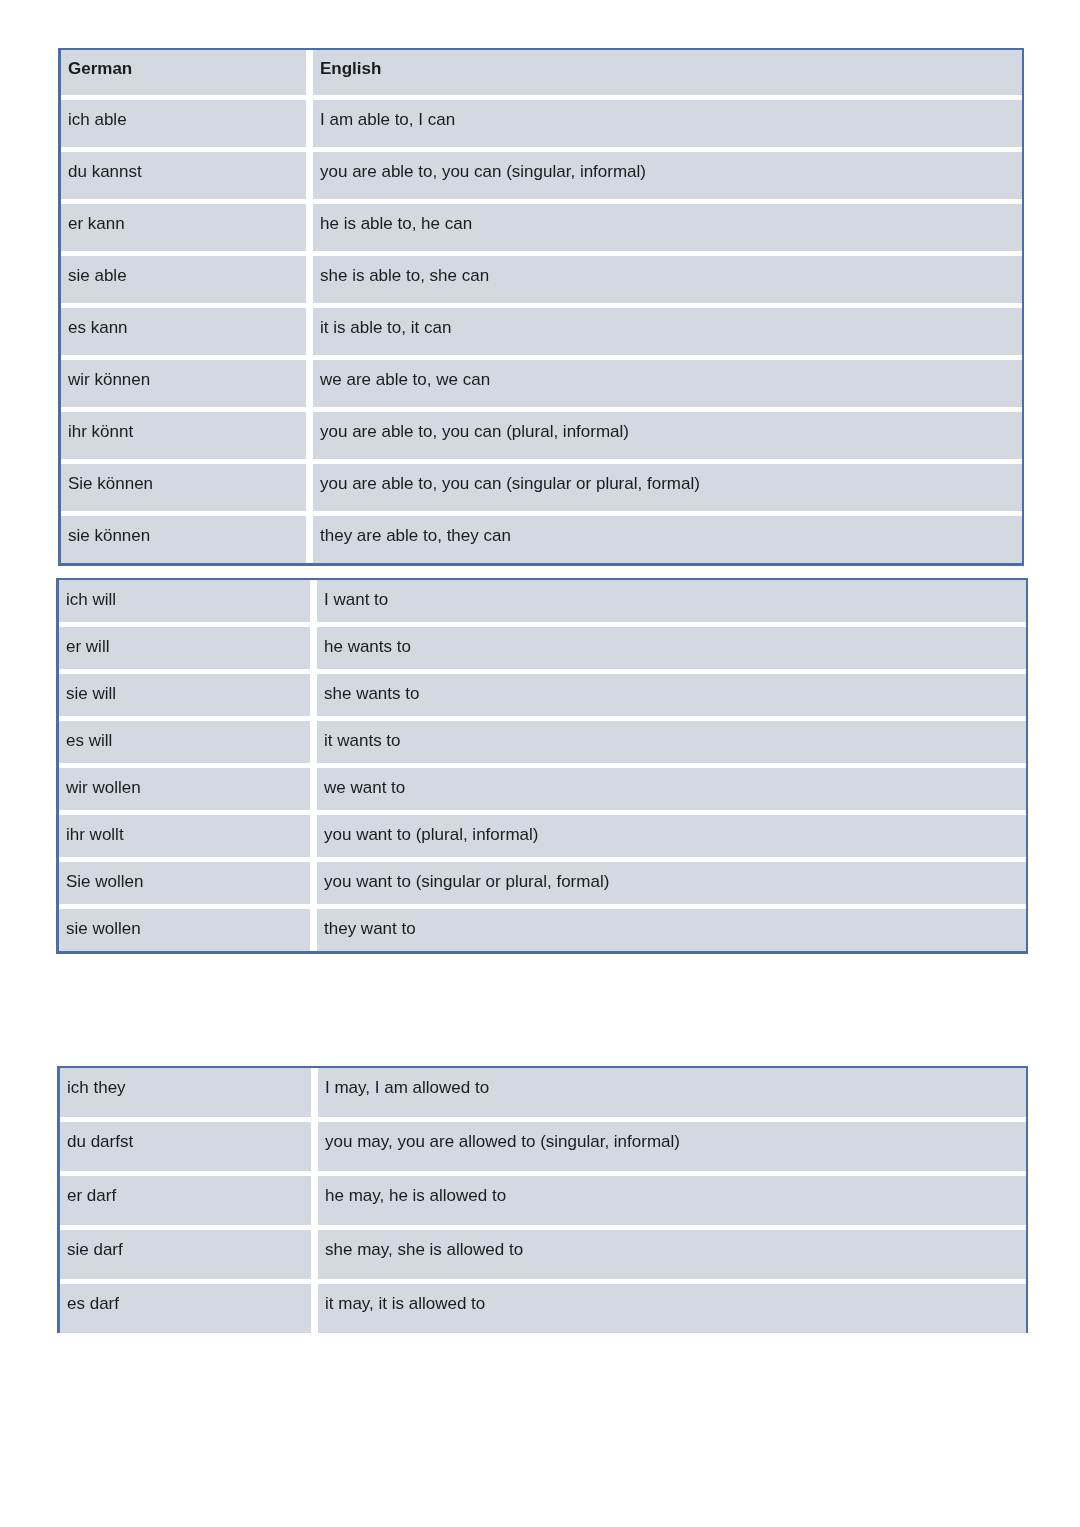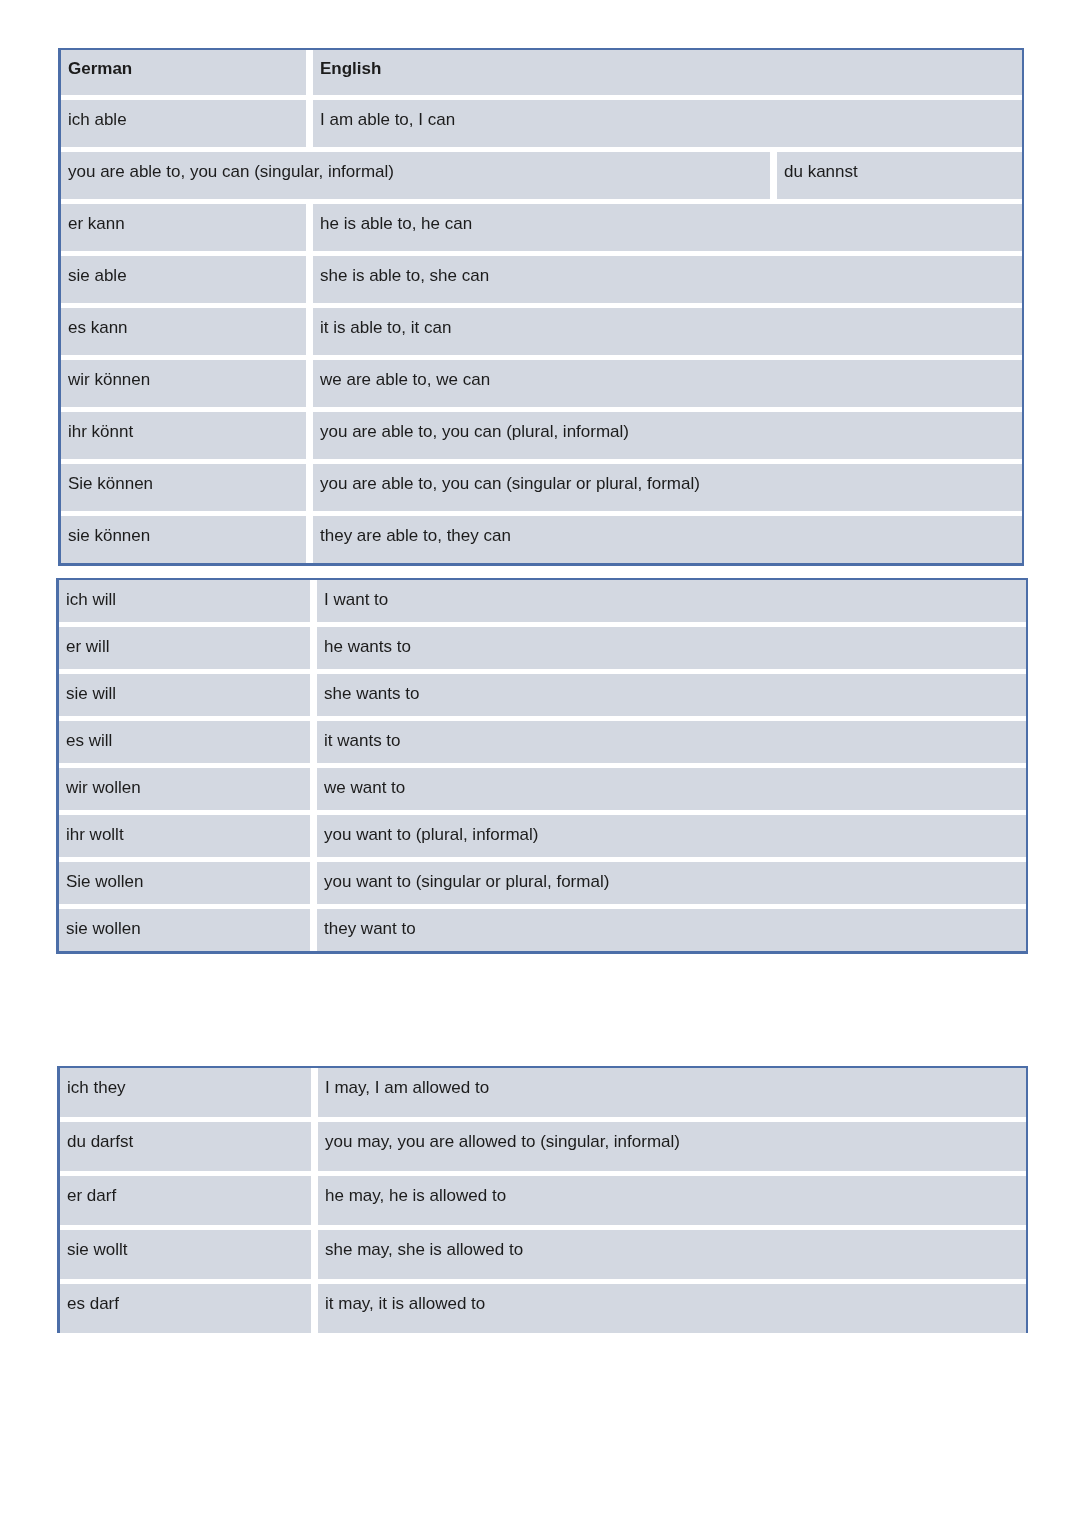--- a/index.html
+++ b/index.html
@@ -61,22 +61,22 @@
     <div class="cell e header">English</div>
   </div>
   <div class="rows">
 
       <div class="row">
         <div class="cell g">ich able</div>
         <div class="cell e">I am able to, I can</div>
       </div>
 
       <div class="row">
+        <div class="cell g">du kannst</div>
         <div class="cell e">you are able to, you can (singular, informal)</div>
-        <div class="cell g">du kannst</div>
       </div>
 
       <div class="row">
         <div class="cell g">er kann</div>
         <div class="cell e">he is able to, he can</div>
       </div>
 
       <div class="row">
         <div class="cell g">sie able</div>
         <div class="cell e">she is able to, she can</div>
@@ -167,21 +167,21 @@
         <div class="cell g">du darfst</div>
         <div class="cell e">you may, you are allowed to (singular, informal)</div>
       </div>
 
       <div class="row">
         <div class="cell g">er darf</div>
         <div class="cell e">he may, he is allowed to</div>
       </div>
 
       <div class="row">
-        <div class="cell g">sie wollt</div>
+        <div class="cell g">sie darf</div>
         <div class="cell e">she may, she is allowed to</div>
       </div>
 
       <div class="row">
         <div class="cell g">es darf</div>
         <div class="cell e">it may, it is allowed to</div>
       </div>
     </div>
 </div>
 

